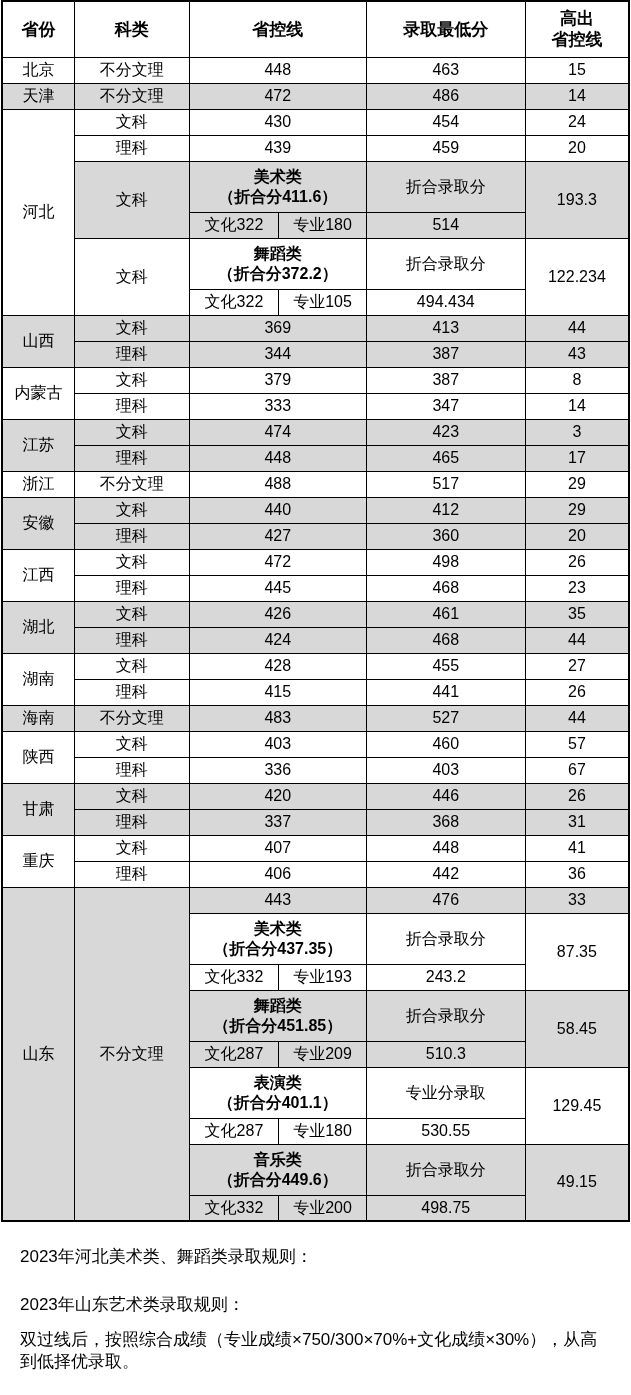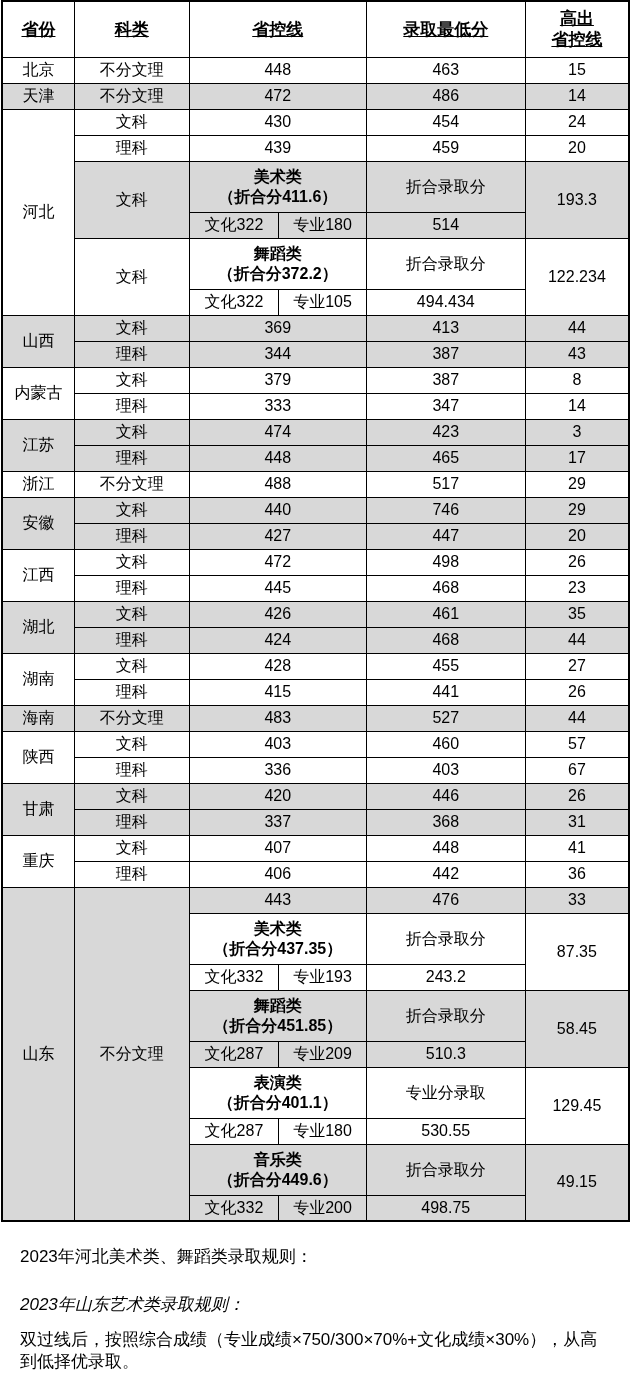--- a/index.html
+++ b/index.html
@@ -1,27 +1,27 @@
 <!DOCTYPE html>
 <html><head>
 <meta charset="utf-8">
 <style>
   html,body{margin:0;padding:0;background:#ffffff;color:#000;}
   body{width:631px;font-family:"Liberation Sans","DejaVu Sans",sans-serif;}
   table.score{border-collapse:collapse;table-layout:fixed;width:629px;margin:0 auto;border:2px solid #000;}
   table.score td,table.score th{border:1px solid #000;text-align:center;vertical-align:middle;padding:0;font-size:16px;line-height:1.25;overflow:hidden;}
   table.score th{font-weight:bold;font-size:17px;}
-  tr.hdr{height:56px;text-decoration:underline;}
+  tr.hdr{height:56px;}
   tr.rs{height:26px;}
   tr.rt{height:51px;}
   .g{background:#d8d8d8;}
   .pre{white-space:pre-line;font-weight:bold;}
   .notes{padding:12px 8px 0 8px;font-size:17px;line-height:1.32;}
   .notes p{margin:12px;}
-  .notes .gap{margin-top:26px;font-style:italic;}
+  .notes .gap{margin-top:26px;}
 </style>
 </head>
 <body>
 
 <table class="score">
   <colgroup>
     <col style="width:72px">
       <col style="width:114px">
       <col style="width:89px">
       <col style="width:87px">
@@ -139,27 +139,27 @@
     <td>不分文理</td>
     <td colspan="2">488</td>
     <td>517</td>
     <td>29</td>
   </tr>
 
   <tr class="rs">
     <td class="g" rowspan="2">安徽</td>
     <td class="g">文科</td>
     <td class="g" colspan="2">440</td>
-    <td class="g">746</td>
+    <td class="g">412</td>
     <td class="g">29</td>
   </tr>
   <tr class="rs">
     <td class="g">理科</td>
     <td class="g" colspan="2">427</td>
-    <td class="g">447</td>
+    <td class="g">360</td>
     <td class="g">20</td>
   </tr>
 
   <tr class="rs">
     <td rowspan="2">江西</td>
     <td>文科</td>
     <td colspan="2">472</td>
     <td>498</td>
     <td>26</td>
   </tr>

